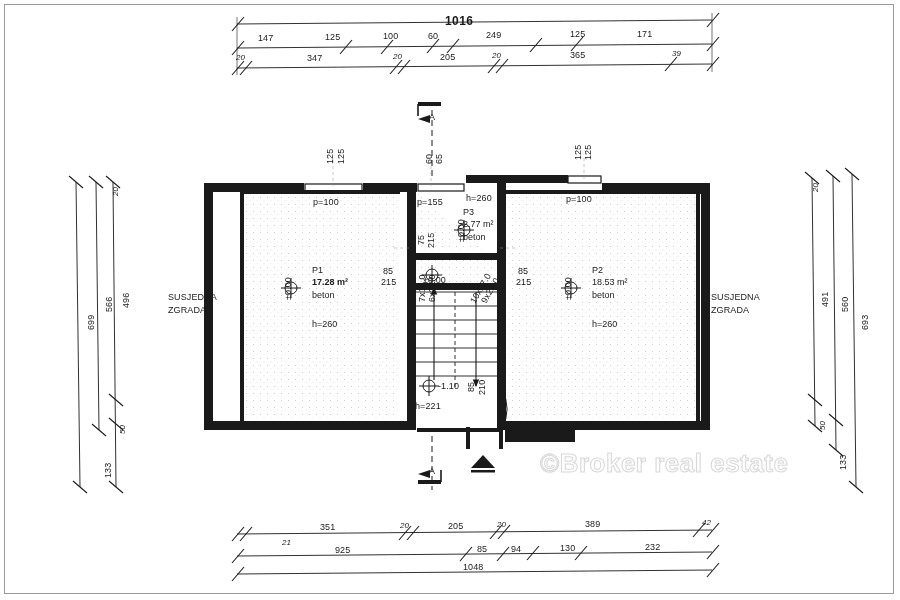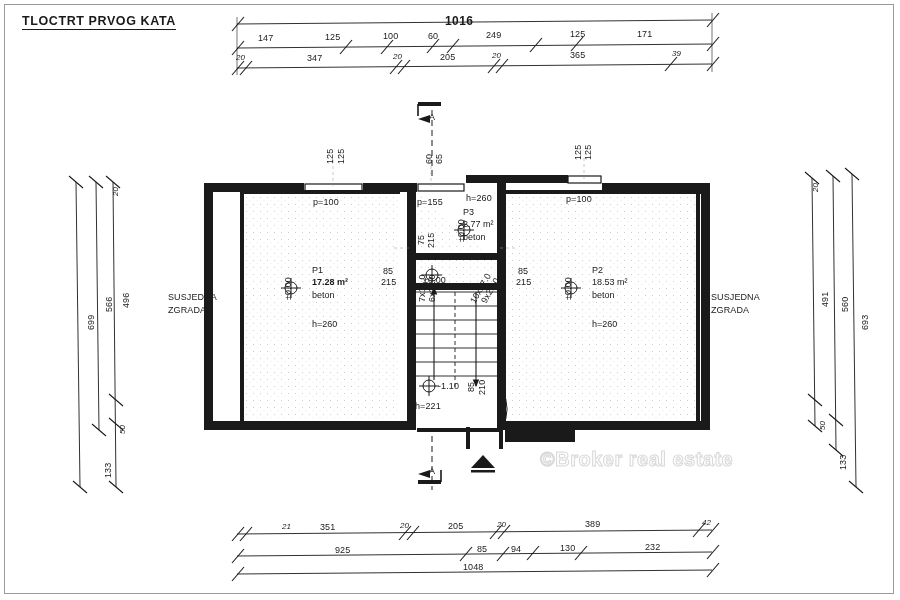--- a/index.html
+++ b/index.html
@@ -7,31 +7,30 @@
   body{width:900px;height:600px;font-family:"Liberation Sans",sans-serif;color:#1a1a1a;overflow:hidden;}
   #plan{position:relative;width:900px;height:600px;background:#fff;}
   .frame{position:absolute;left:4px;top:4px;width:890px;height:590px;border:1px solid #9a9a9a;box-sizing:border-box;}
   svg{position:absolute;left:0;top:0;width:900px;height:600px;}
   .lbl{position:absolute;font-size:9px;line-height:1.18;white-space:pre;letter-spacing:.1px;}
   .lbl.sm{font-size:8px;font-style:italic;}
   .lbl.big{font-size:12px;font-weight:bold;letter-spacing:.4px;}
   .title{position:absolute;left:22px;top:14px;font-size:12.5px;font-weight:bold;letter-spacing:.6px;
          border-bottom:1.6px solid #1a1a1a;padding-bottom:1px;}
   .roomblk{position:absolute;font-size:9px;line-height:1.45;white-space:pre;}
-  .wm{position:absolute;left:540px;top:448px;font-size:20px;font-weight:bold;letter-spacing:.5px;
+  .wm{position:absolute;left:540px;top:448px;font-size:26px;font-weight:bold;letter-spacing:.5px;
       color:transparent;-webkit-text-stroke:1.1px #d9d9d9;white-space:nowrap;}
 </style>
 </head>
 <body>
 
 <div id="plan">
 
   <div class="frame"></div>
 
-  <div class="title">TLOCTRT PRVOG KATA</div>
 
   <svg viewBox="0 0 900 600">
     <defs>
       <pattern id="dots" width="7" height="7" patternUnits="userSpaceOnUse">
         <circle cx="1.5" cy="1.5" r="0.55" fill="#c4c4c4"></circle>
         <circle cx="5" cy="4.5" r="0.45" fill="#cfcfcf"></circle>
       </pattern>
       <marker id="ar" markerWidth="7" markerHeight="7" refX="6" refY="3" orient="auto">
         <path d="M0,0 L7,3 L0,6 z" fill="#1a1a1a"></path>
       </marker>
@@ -306,21 +305,21 @@
   <div class="lbl sm" style="left:118px;top:434px;transform:rotate(-90deg);transform-origin:0 0;">50</div>
   <div class="lbl" style="left:103px;top:478px;transform:rotate(-90deg);transform-origin:0 0;">133</div>
 
   <div class="lbl sm" style="left:811px;top:192px;transform:rotate(-90deg);transform-origin:0 0;">20</div>
   <div class="lbl" style="left:820px;top:307px;transform:rotate(-90deg);transform-origin:0 0;">491</div>
   <div class="lbl sm" style="left:818px;top:430px;transform:rotate(-90deg);transform-origin:0 0;">50</div>
   <div class="lbl" style="left:840px;top:312px;transform:rotate(-90deg);transform-origin:0 0;">560</div>
   <div class="lbl" style="left:838px;top:470px;transform:rotate(-90deg);transform-origin:0 0;">133</div>
   <div class="lbl" style="left:860px;top:330px;transform:rotate(-90deg);transform-origin:0 0;">693</div>
 
-  <div class="lbl sm" style="left:238px;top:522px;padding-left:44px;">21</div>
+  <div class="lbl sm" style="left:238px;top:538px;padding-left:44px;">21</div>
   <div class="lbl" style="left:320px;top:522px;">351</div>
   <div class="lbl sm" style="left:400px;top:521px;">20</div>
   <div class="lbl" style="left:448px;top:521px;">205</div>
   <div class="lbl sm" style="left:497px;top:520px;">20</div>
   <div class="lbl" style="left:585px;top:519px;">389</div>
   <div class="lbl sm" style="left:702px;top:518px;">42</div>
 
   <div class="lbl" style="left:335px;top:545px;">925</div>
   <div class="lbl" style="left:477px;top:544px;">85</div>
   <div class="lbl" style="left:511px;top:544px;">94</div>

